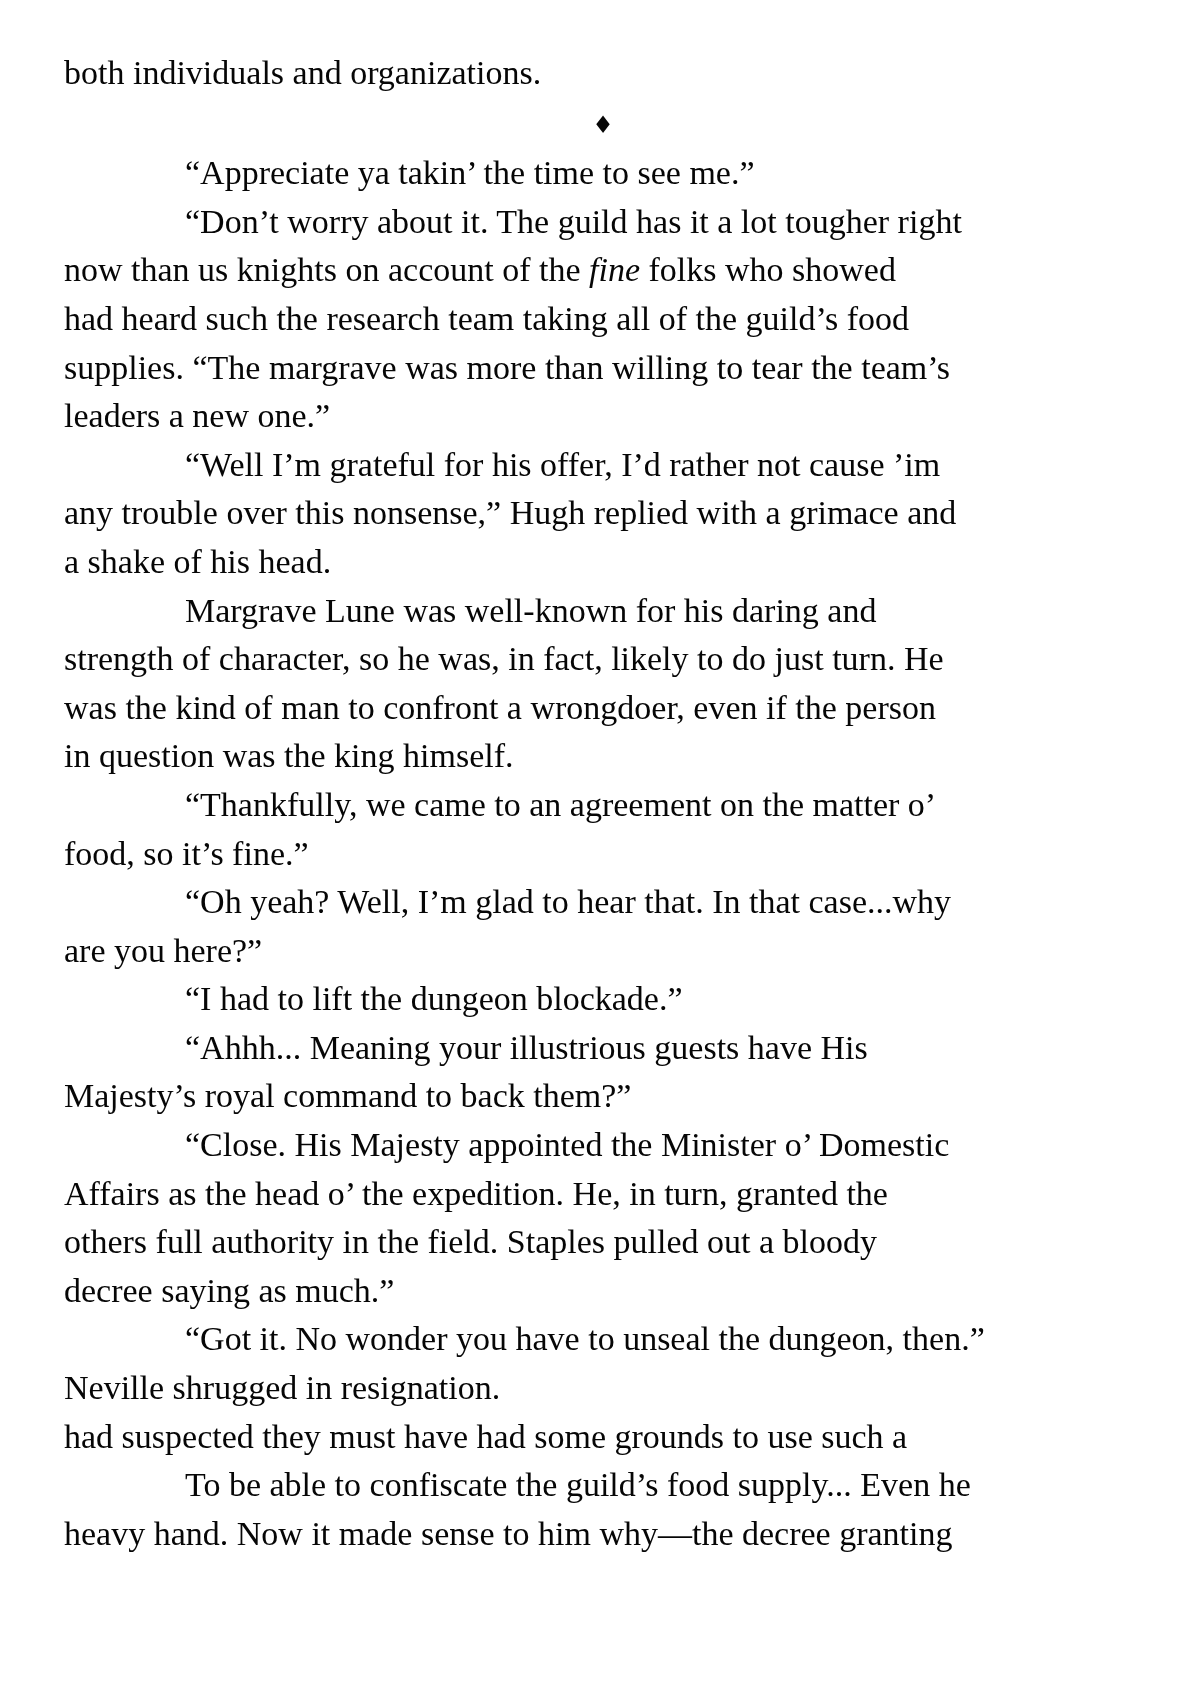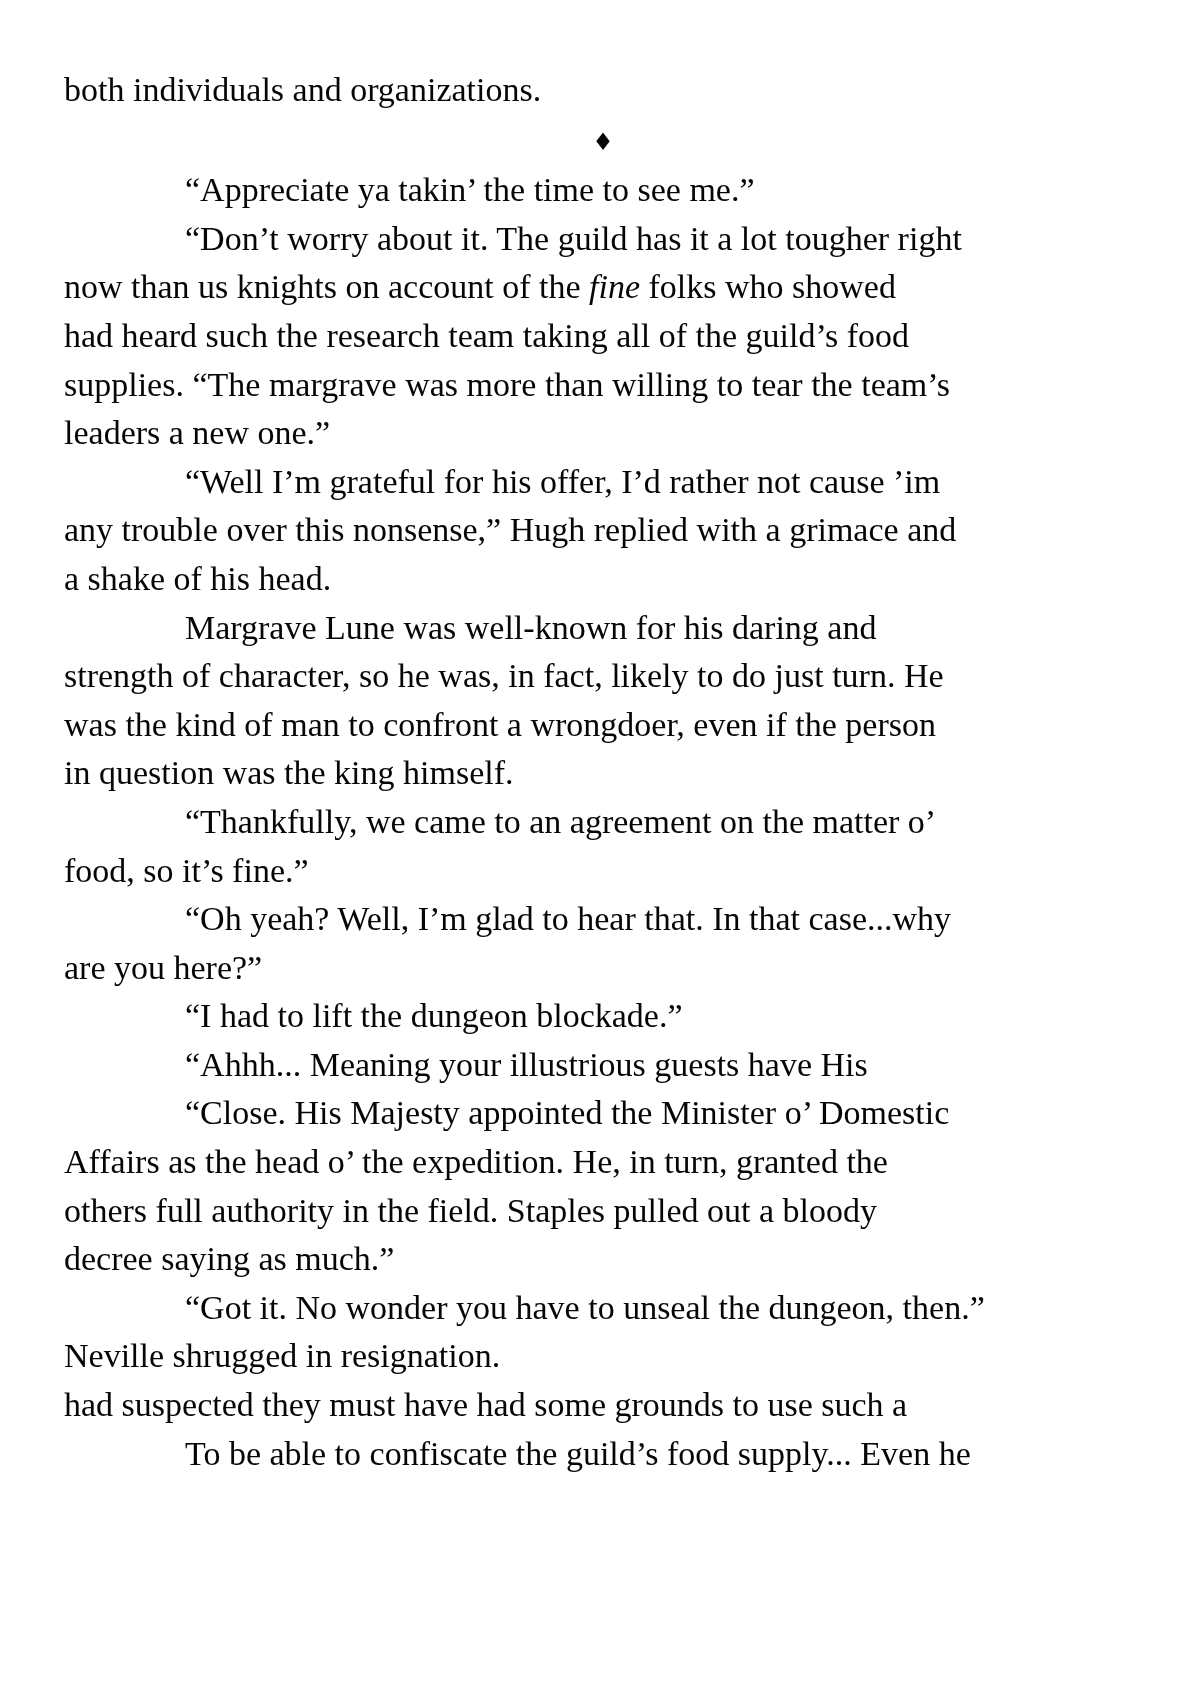--- a/index.html
+++ b/index.html
@@ -9,21 +9,21 @@
   }
   body {
     width: 1200px;
     height: 1706px;
     overflow: hidden;
   }
   .page {
     box-sizing: border-box;
     width: 1200px;
     height: 1706px;
-    padding: 66px 58px 0 64px;
+    padding: 49px 58px 0 64px;
     background: #ffffff;
     color: #060606;
     font-family: "Liberation Serif", "DejaVu Serif", serif;
     font-size: 34px;
     line-height: 48.6px;
   }
   .line {
     white-space: pre;
   }
   .ind {
@@ -59,21 +59,23 @@
   <div class="line ind">Margrave Lune was well-known for his daring and</div>
   <div class="line">strength of character, so he was, in fact, likely to do just turn. He</div>
   <div class="line">was the kind of man to confront a wrongdoer, even if the person</div>
   <div class="line">in question was the king himself.</div>
   <div class="line ind">“Thankfully, we came to an agreement on the matter o’</div>
   <div class="line">food, so it’s fine.”</div>
   <div class="line ind">“Oh yeah? Well, I’m glad to hear that. In that case...why</div>
   <div class="line">are you here?”</div>
   <div class="line ind">“I had to lift the dungeon blockade.”</div>
   <div class="line ind">“Ahhh... Meaning your illustrious guests have His</div>
+  <div class="line">Majesty’s royal command to back them?”</div>
   <div class="line ind">“Close. His Majesty appointed the Minister o’ Domestic</div>
   <div class="line">Affairs as the head o’ the expedition. He, in turn, granted the</div>
   <div class="line">others full authority in the field. Staples pulled out a bloody</div>
   <div class="line">decree saying as much.”</div>
   <div class="line ind">“Got it. No wonder you have to unseal the dungeon, then.”</div>
   <div class="line">Neville shrugged in resignation.</div>
   <div class="line">had suspected they must have had some grounds to use such a</div>
   <div class="line ind">To be able to confiscate the guild’s food supply... Even he</div>
+  <div class="line">heavy hand. Now it made sense to him why—the decree granting</div>
 </div>
 
 </body></html>

